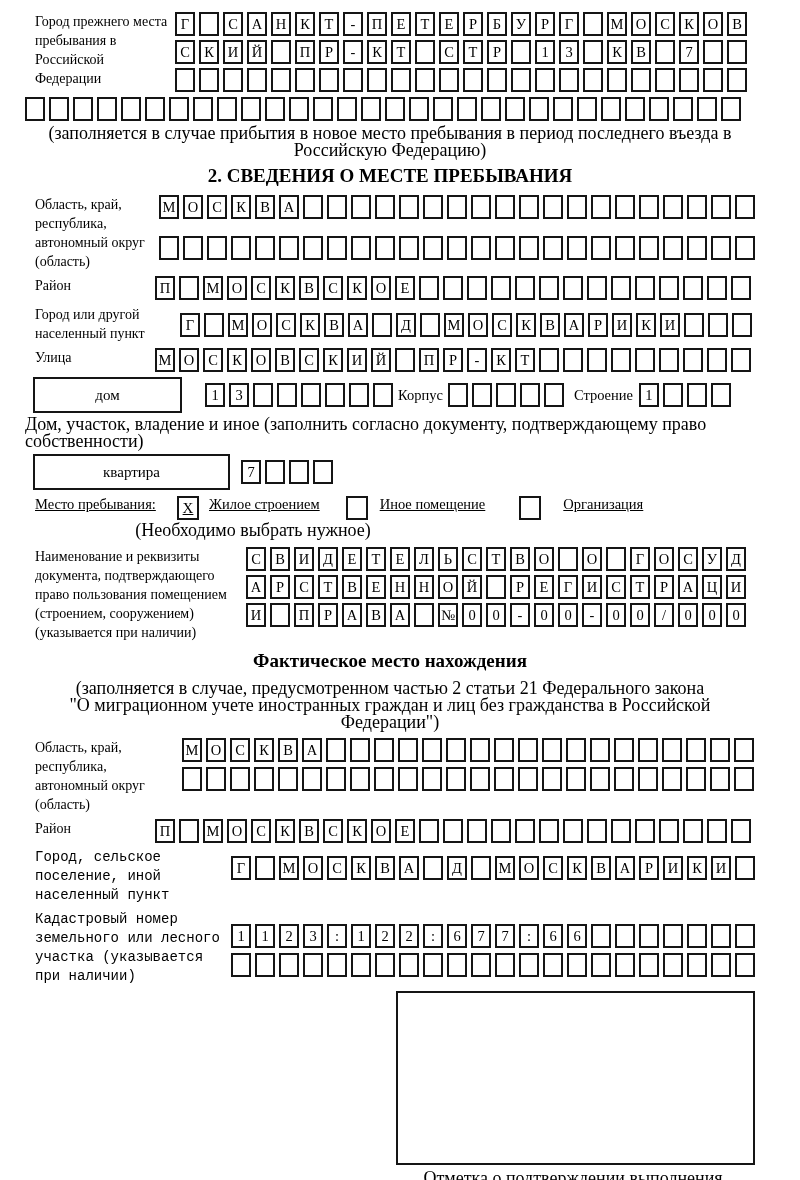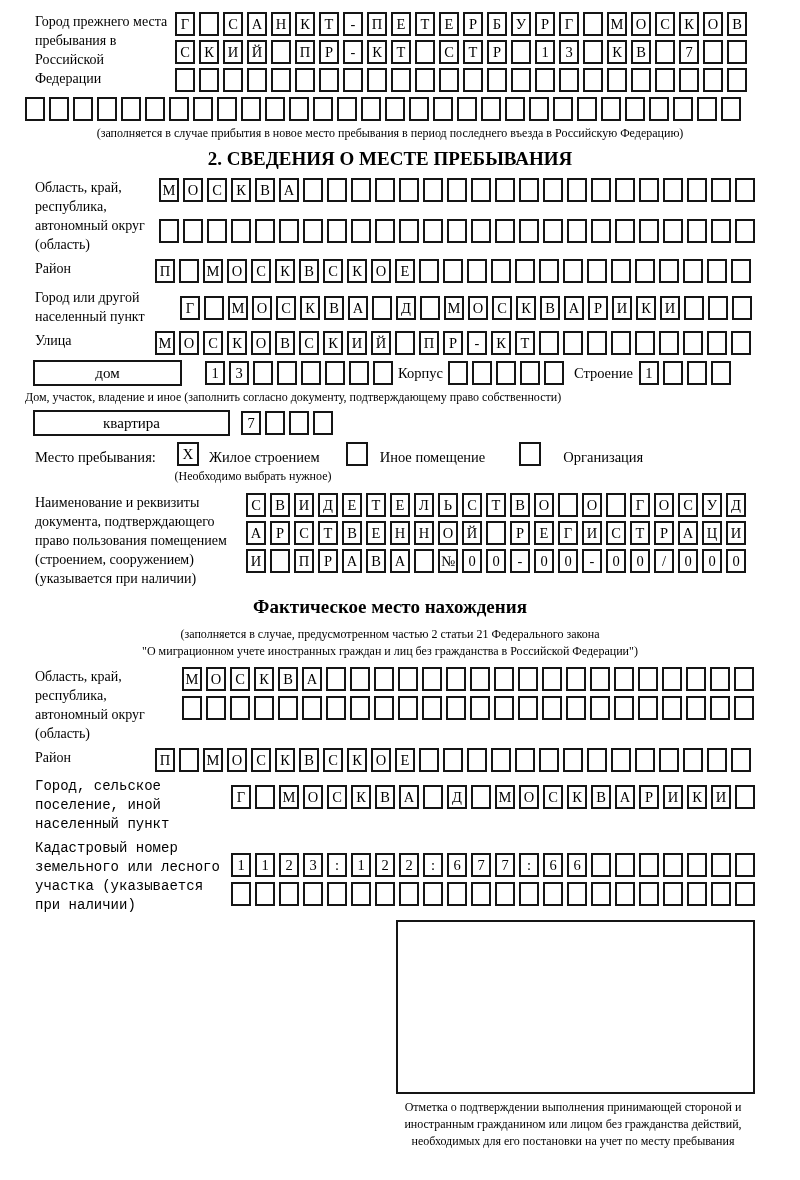--- a/index.html
+++ b/index.html
@@ -16,33 +16,33 @@
   .lw155{flex:0 0 155px;} .lw221{flex:0 0 221px;} .lw157{flex:0 0 157px;}
   .lw206{flex:0 0 206px;font-family:Liberation Mono, monospace;}
 
   .cellrow { display:flex; column-gap:4px; }
   .mb17{margin-bottom:17px;} .mb5{margin-bottom:5px;} .mb4{margin-bottom:4px;}
   .mt8{margin-top:8px;} .mt14{margin-top:14px;}
   .cell { flex:0 0 20px; box-sizing:border-box; width:20px; height:24px;
           border:2px solid #151515; display:flex; align-items:center; justify-content:center;
           font-size:14.5px; line-height:1; }
 
-  .caption { font-size:12px; line-height:17px; }
+  .caption { font-size:18px; line-height:17px; }
   .caption-center { text-align:center; }
   .cap-block1 { margin:3px 0 6px 0; }
   .sec-title { font-weight:bold; font-size:19px; text-align:center; margin:4px 0 8px 0; }
 
   .house-row { display:flex; align-items:center; margin-bottom:3px; }
-  .wide-box { box-sizing:border-box; height:26px; border:2px solid #151515;
+  .wide-box { box-sizing:border-box; height:36px; border:2px solid #151515;
               display:flex; align-items:center; justify-content:center; font-size:15px; }
   .house-box { width:149px; margin-left:8px; }
   .apt-box { width:197px; margin-left:8px; }
   .inline-lbl { font-size:14.5px; }
 
-  .stay-row { display:flex; align-items:flex-end; margin:6px 0 2px 0; }
+  .stay-row { display:flex; align-items:flex-start; margin:6px 0 2px 0;text-decoration:underline; }
   .checkbox { box-sizing:border-box; width:22px; height:24px; border:2px solid #151515;
               display:flex; align-items:center; justify-content:center; font-size:15px; }
   .stay-note { text-align:center; width:420px; margin:1px 0 8px 18px; }
 
   .fact-captions { margin-bottom:7px; }
 
   .stamp-box { box-sizing:border-box; width:359px; height:174px; border:2px solid #151515;
                margin-left:371px; margin-top:4px; }
   .stamp-caption { width:372px; margin-left:362px; text-align:center; margin-top:5px; }
 </style>

